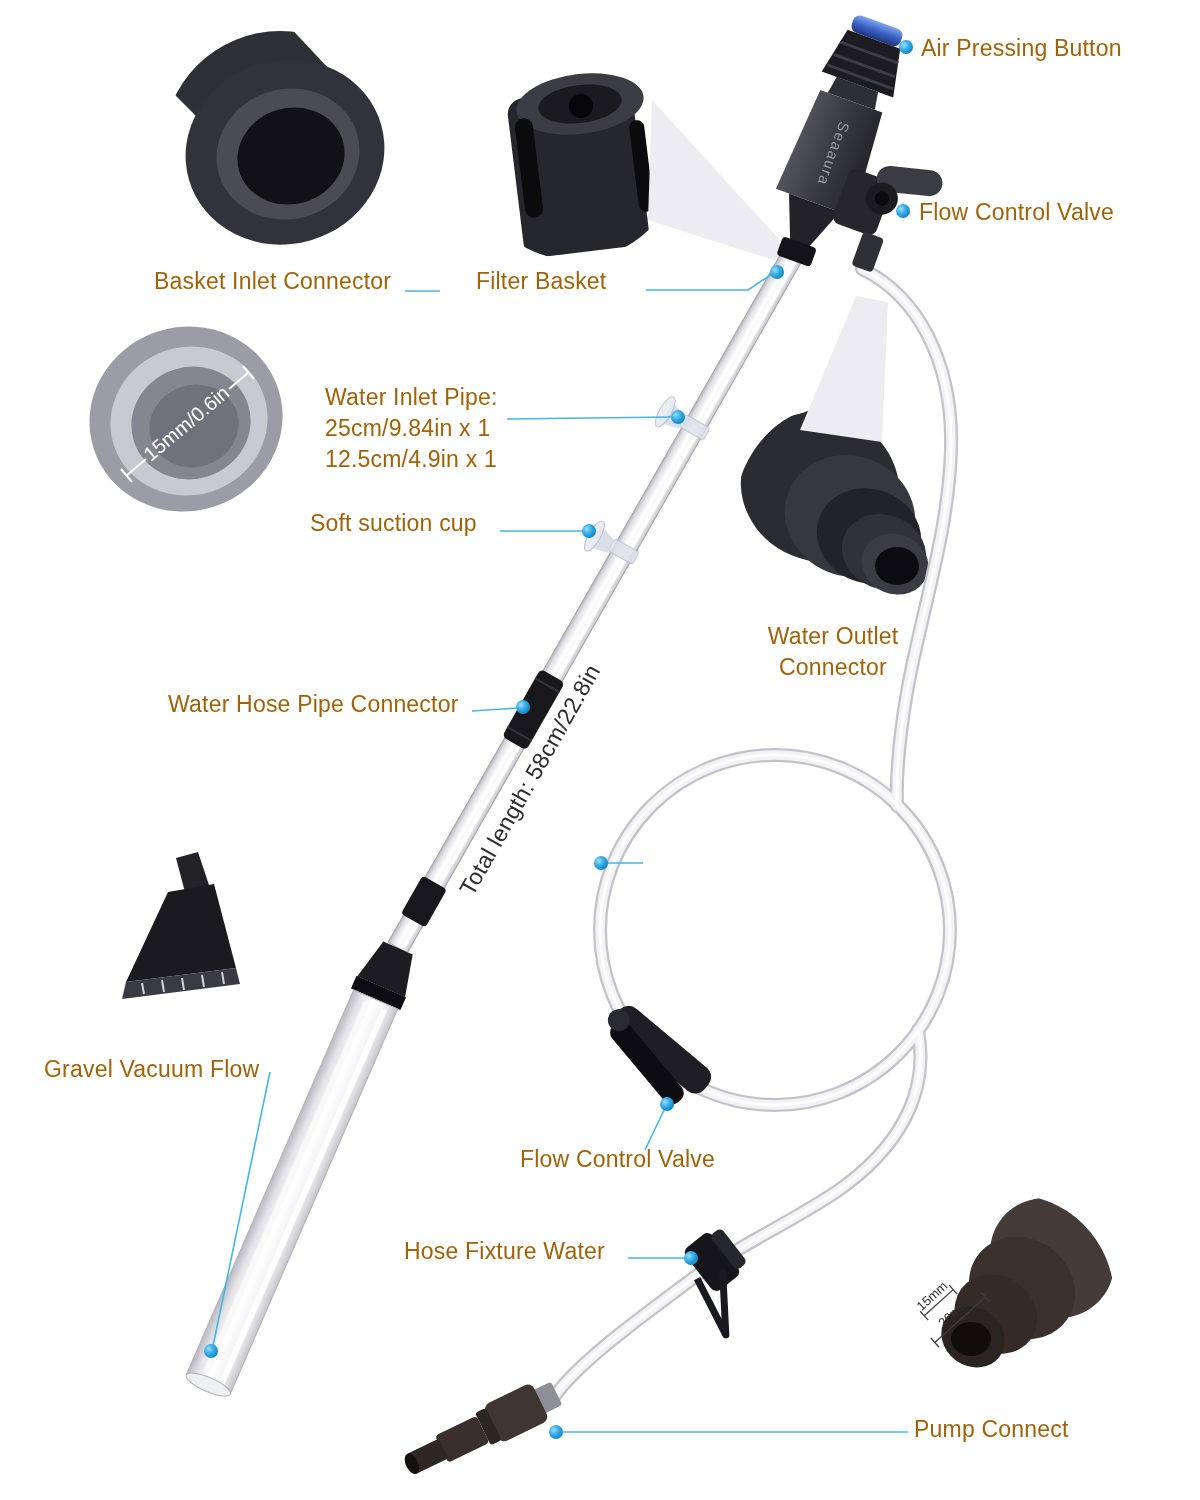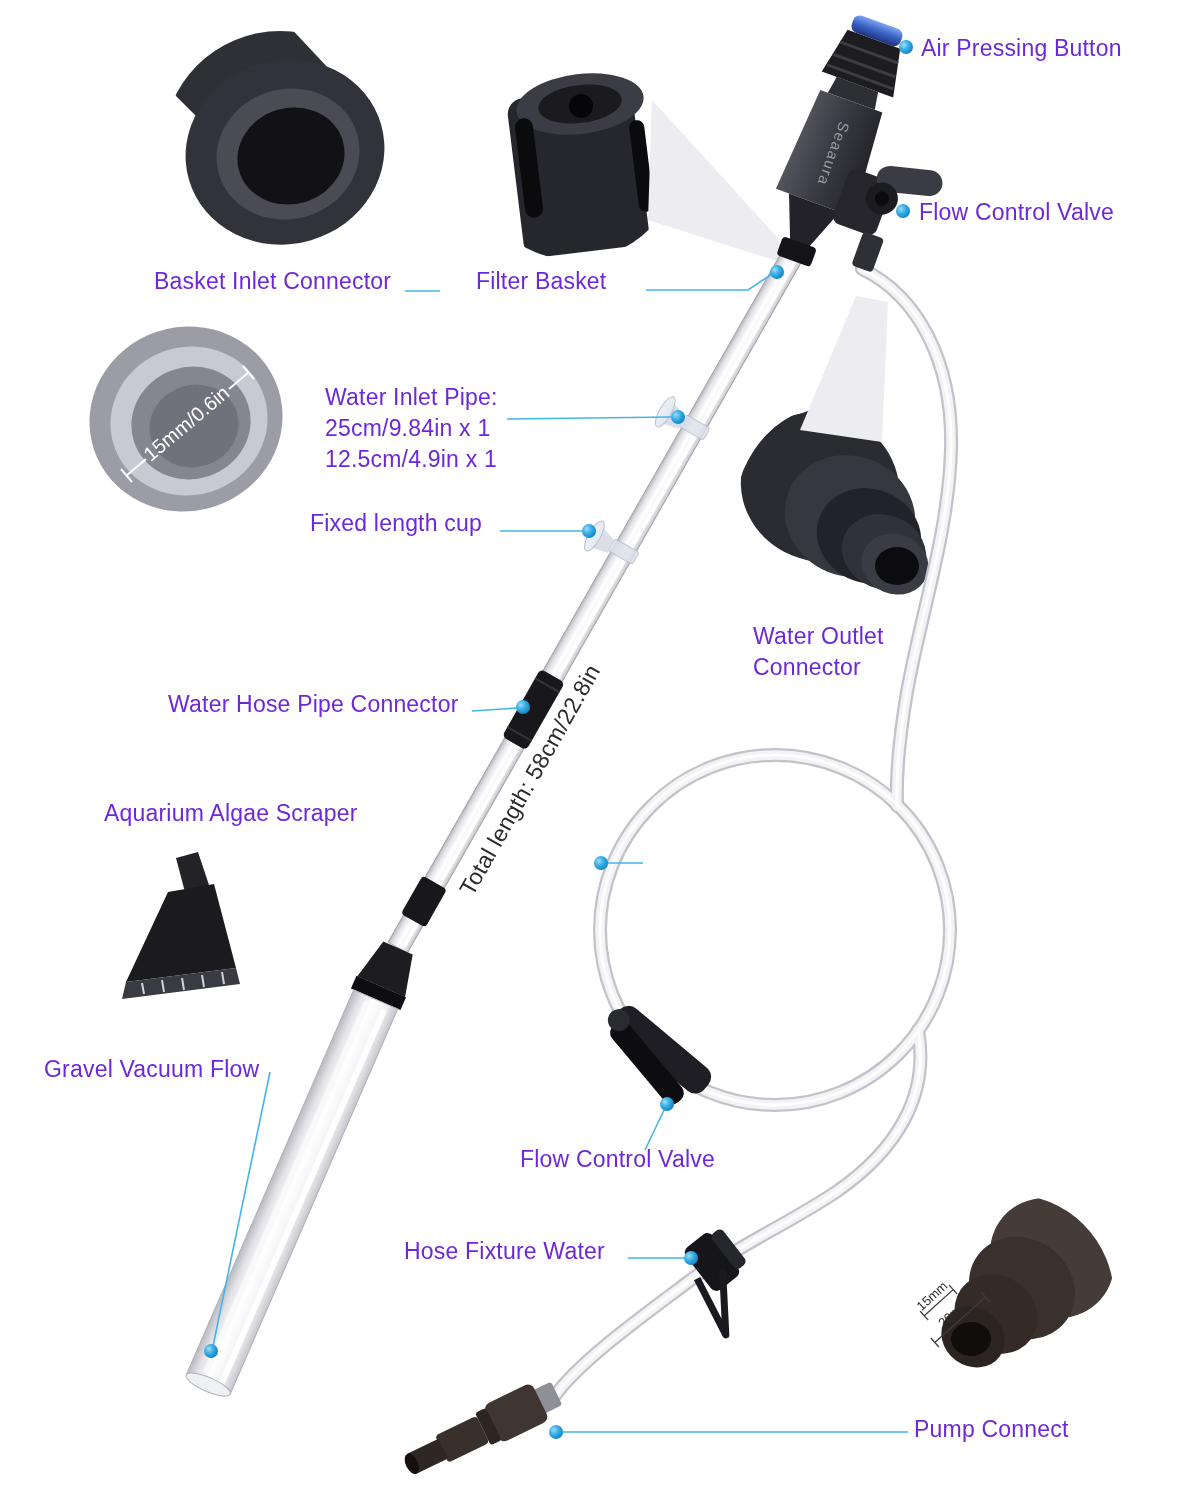--- a/index.html
+++ b/index.html
@@ -2,24 +2,24 @@
 <html><head>
 <meta charset="utf-8">
 <style>
   html,body{margin:0;padding:0;background:#fff;}
   .stage{
     position:relative;width:1200px;height:1500px;background:#ffffff;
     overflow:hidden;font-family:"Liberation Sans",sans-serif;
   }
   .stage svg{position:absolute;left:0;top:0;}
   .label{
-    position:absolute;font-size:23px;line-height:1.34;color:#6d28d9;
+    position:absolute;font-size:23px;line-height:1.34;color:#a16207;
     white-space:pre-line;letter-spacing:0.2px;
   }
-  .center{text-align:left;}
+  .center{text-align:center;}
   .rot{transform-origin:0 50%;}
   svg text{font-family:"Liberation Sans",sans-serif;}
 </style>
 </head>
 <body>
 
 <div class="stage">
 
 <svg width="1200" height="1500" viewBox="0 0 1200 1500">
   <defs>
@@ -247,24 +247,23 @@
   </g>
 </svg>
 
 <div class="label" style="left:921px;top:33px;">Air Pressing Button</div>
 <div class="label" style="left:919px;top:197px;">Flow Control Valve</div>
 <div class="label" style="left:154px;top:266px;">Basket Inlet Connector</div>
 <div class="label" style="left:476px;top:266px;">Filter Basket</div>
 <div class="label" style="left:325px;top:382px;">Water Inlet Pipe:
 25cm/9.84in x 1
 12.5cm/4.9in x 1</div>
-<div class="label" style="left:310px;top:508px;">Fixed length cup</div>
+<div class="label" style="left:310px;top:508px;">Soft suction cup</div>
 <div class="label center" style="left:753px;top:621px;width:160px;">Water Outlet
 Connector</div>
 <div class="label" style="left:168px;top:689px;">Water Hose Pipe Connector</div>
 <div class="label rot" style="left:466px;top:878px;transform:rotate(-60.5deg);color:#2c2c2e;">Total length: 58cm/22.8in</div>
-<div class="label" style="left:104px;top:798px;">Aquarium Algae Scraper</div>
 <div class="label" style="left:44px;top:1054px;">Gravel Vacuum Flow</div>
 <div class="label" style="left:520px;top:1144px;">Flow Control Valve</div>
 <div class="label" style="left:404px;top:1236px;">Hose Fixture Water</div>
 <div class="label" style="left:914px;top:1414px;">Pump Connect</div>
 
 </div>
 
 </body></html>

